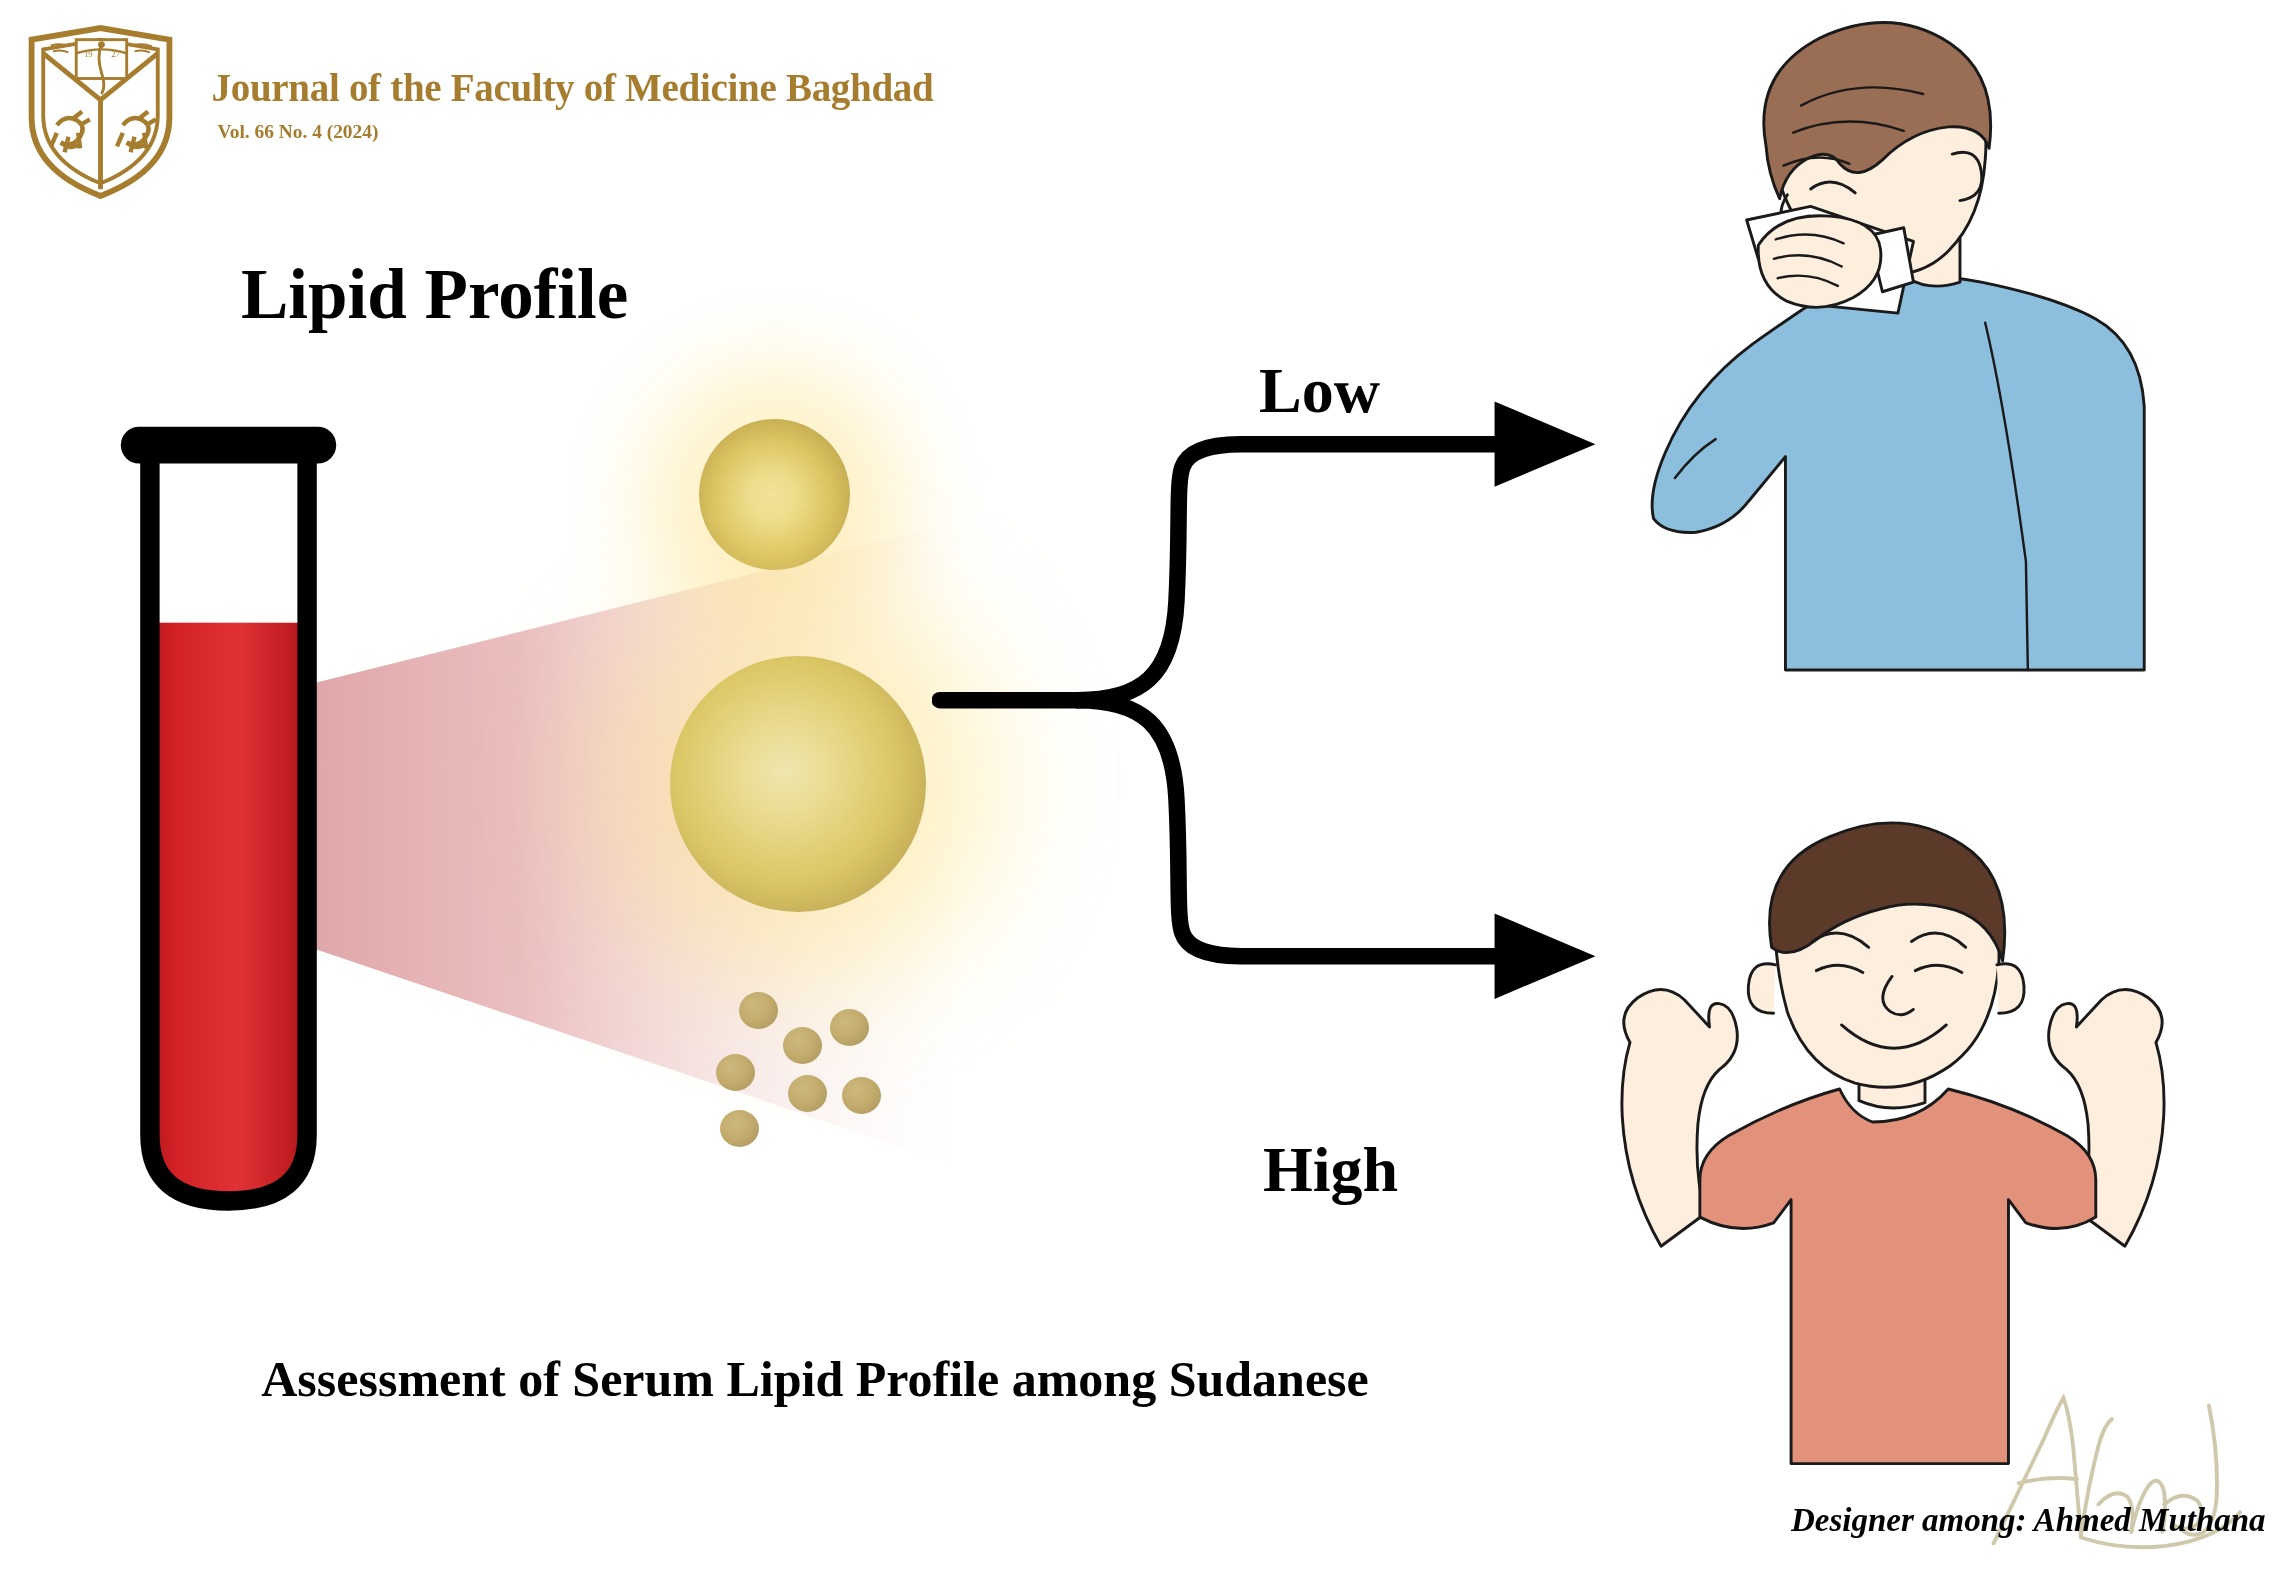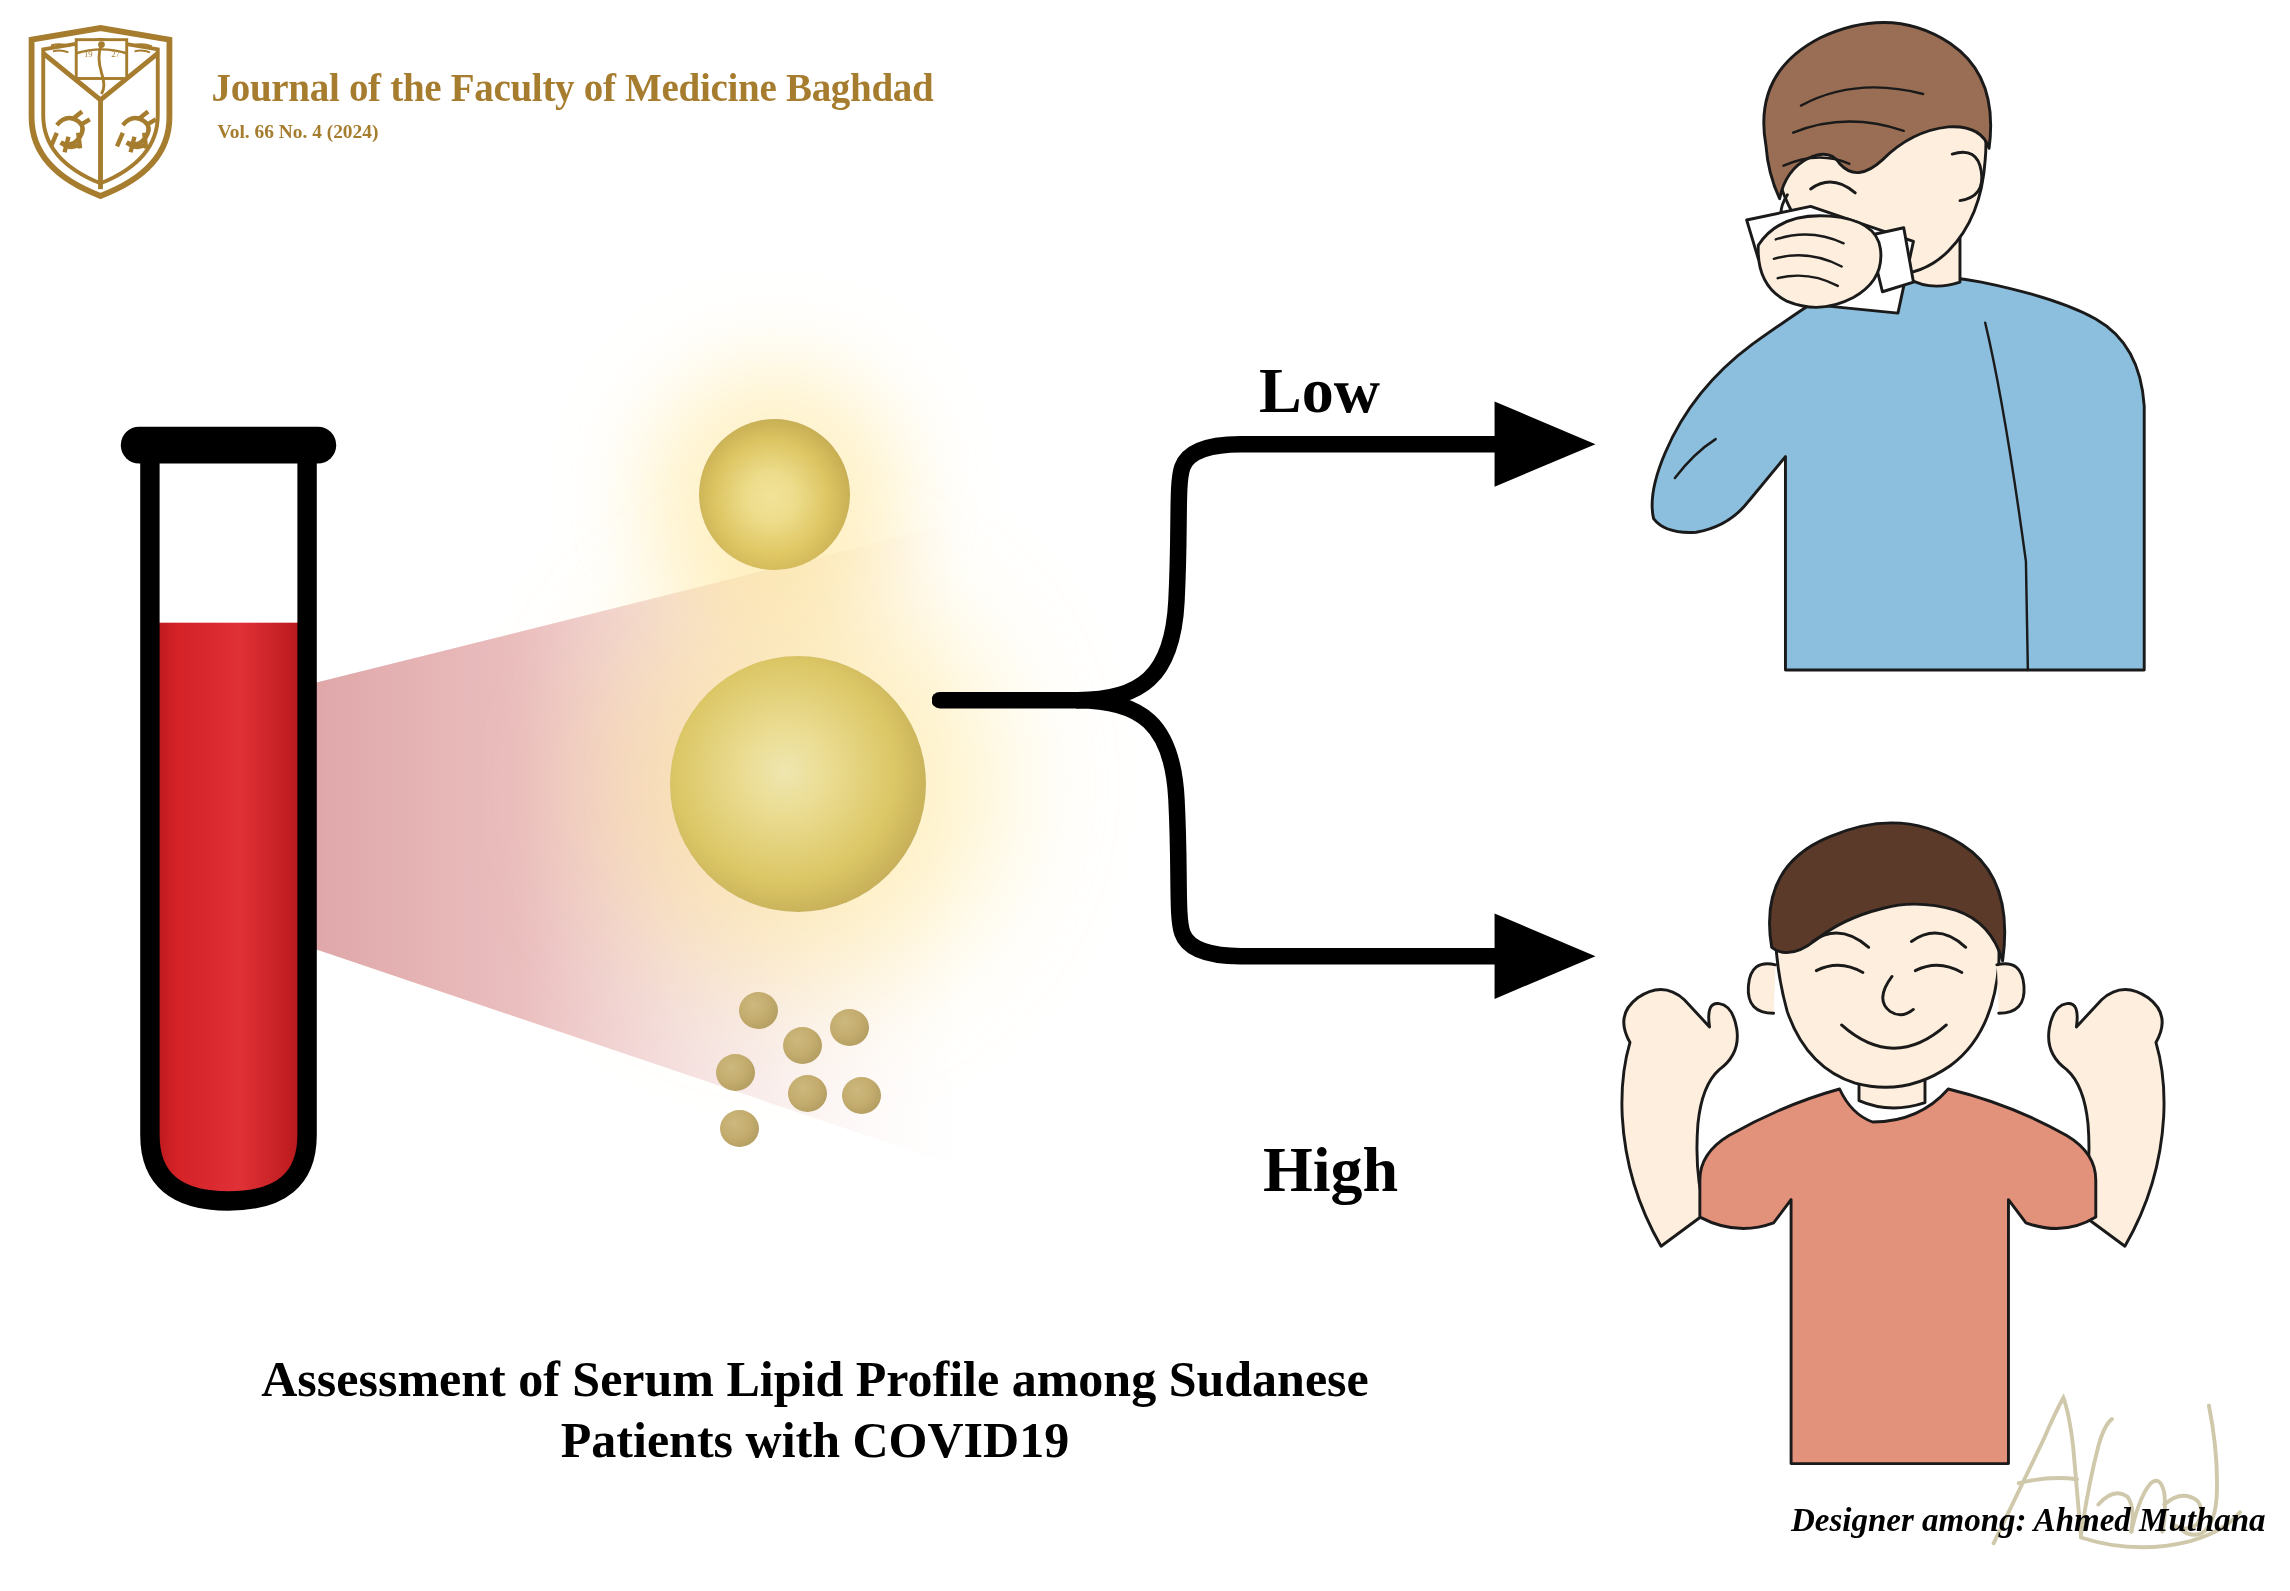--- a/index.html
+++ b/index.html
@@ -123,20 +123,21 @@
           <path d="M108 112 l-6 14 M120 116 l-4 16 M130 112 l2 16"></path>
           <path d="M124 98 l10 -8 M132 104 l10 -6"></path>
         </g>
       </svg>
     </div>
 
     <div id="journal-title">Journal of the Faculty of Medicine Baghdad</div>
     <div id="journal-volume">Vol. 66 No. 4 (2024)</div>
   </div>
 
+  <div id="lipid-profile-heading">Lipid Profile</div>
 
   <div id="plasma-cone">
     <svg width="660" height="640" viewBox="0 0 680 660" xmlns="http://www.w3.org/2000/svg">
       <defs>
         <linearGradient id="coneGrad" x1="0" y1="0" x2="1" y2="0">
           <stop offset="0%" stop-color="#dc9fa1" stop-opacity="0.95"></stop>
           <stop offset="35%" stop-color="#e7b3b4" stop-opacity="0.85"></stop>
           <stop offset="70%" stop-color="#f3dcdb" stop-opacity="0.55"></stop>
           <stop offset="100%" stop-color="#fdf4ef" stop-opacity="0.05"></stop>
         </linearGradient>
@@ -280,21 +281,20 @@
 
         <path d="M310 188 q-18 24 -2 36 q12 8 24 -2" fill="none" stroke="#1a1a1a" stroke-width="3"></path>
 
         <path d="M258 238 q54 48 108 0" fill="none" stroke="#1a1a1a" stroke-width="3"></path>
       </g>
     </svg>
   </div>
 
   <div id="study-title">
     <div>Assessment of Serum Lipid Profile among Sudanese</div>
-    <div>Patients with COVID19</div>
   </div>
 
   <div id="designer-signature">
     <svg width="291" height="165" viewBox="0 0 300 170" xmlns="http://www.w3.org/2000/svg">
       <g fill="none" stroke="#cfc8ab" stroke-width="4" stroke-linecap="round">
         <path d="M14 158 Q40 104 66 50 Q78 22 86 8 Q92 24 96 58 Q100 104 104 150"></path>
         <path d="M40 96 Q72 88 100 92"></path>
         <path d="M104 150 Q112 96 122 58 Q128 36 136 30"></path>
         <path d="M122 118 Q138 100 152 110 Q160 120 156 146"></path>
         <path d="M156 146 Q164 110 176 96 Q186 88 190 106 Q192 126 188 146"></path>

